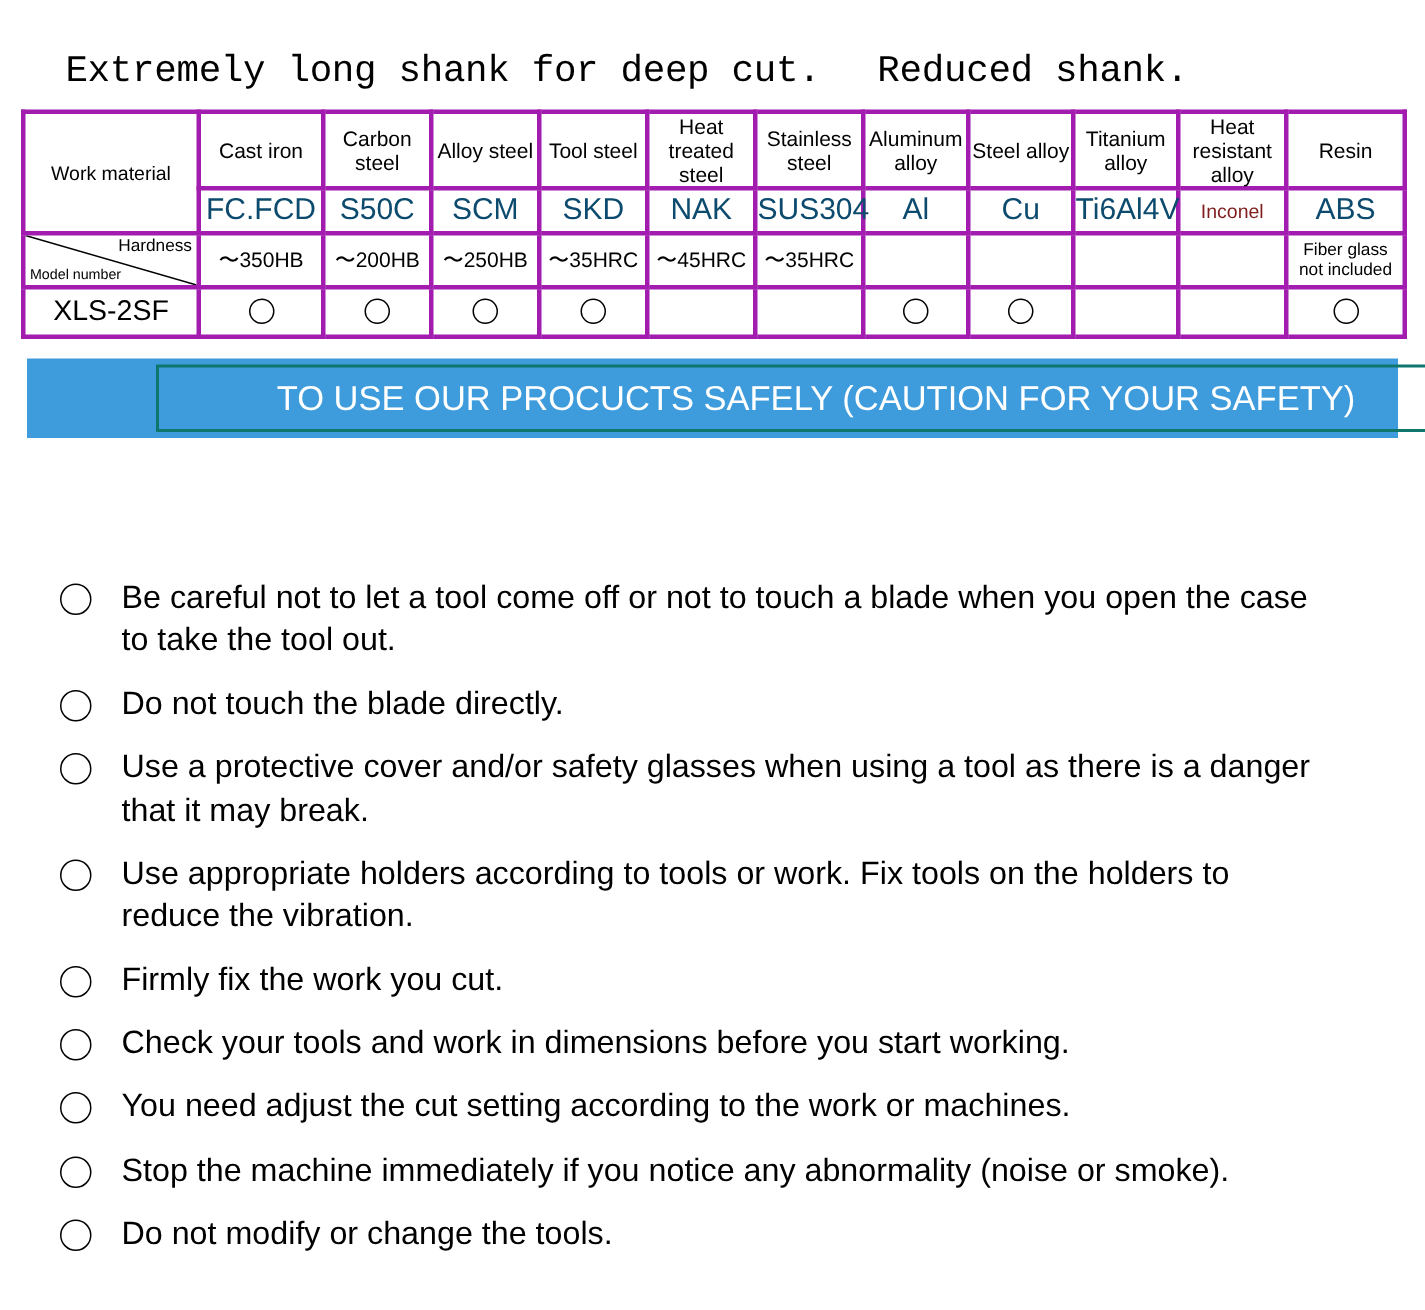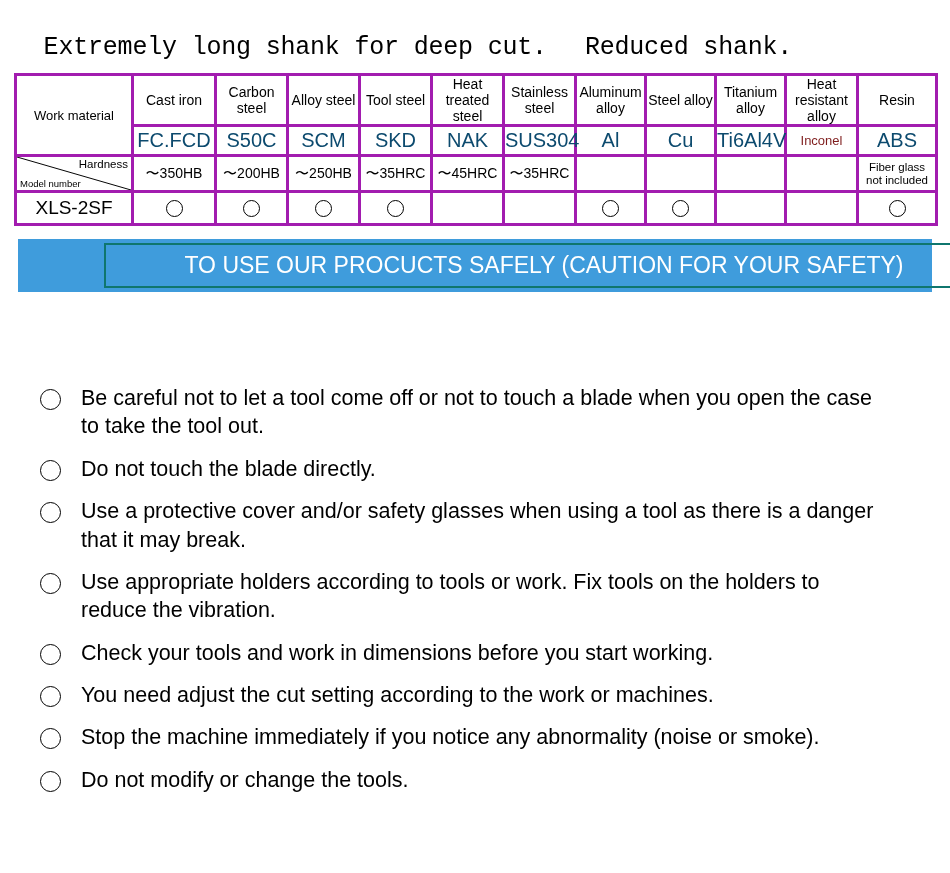--- a/index.html
+++ b/index.html
@@ -249,20 +249,24 @@
     <div class="s-item">
       <span class="s-bullet"></span>
       <span class="s-text">Use a protective cover and/or safety glasses when using a tool as there is a danger that it may break.</span>
     </div>
     <div class="s-item">
       <span class="s-bullet"></span>
       <span class="s-text">Use appropriate holders according to tools or work. Fix tools on the holders to reduce the vibration.</span>
     </div>
     <div class="s-item">
       <span class="s-bullet"></span>
+      <span class="s-text">Firmly fix the work you cut.</span>
+    </div>
+    <div class="s-item">
+      <span class="s-bullet"></span>
       <span class="s-text">Check your tools and work in dimensions before you start working.</span>
     </div>
     <div class="s-item">
       <span class="s-bullet"></span>
       <span class="s-text">You need adjust the cut setting according to the work or machines.</span>
     </div>
     <div class="s-item">
       <span class="s-bullet"></span>
       <span class="s-text">Stop the machine immediately if you notice any abnormality (noise or smoke).</span>
     </div>

